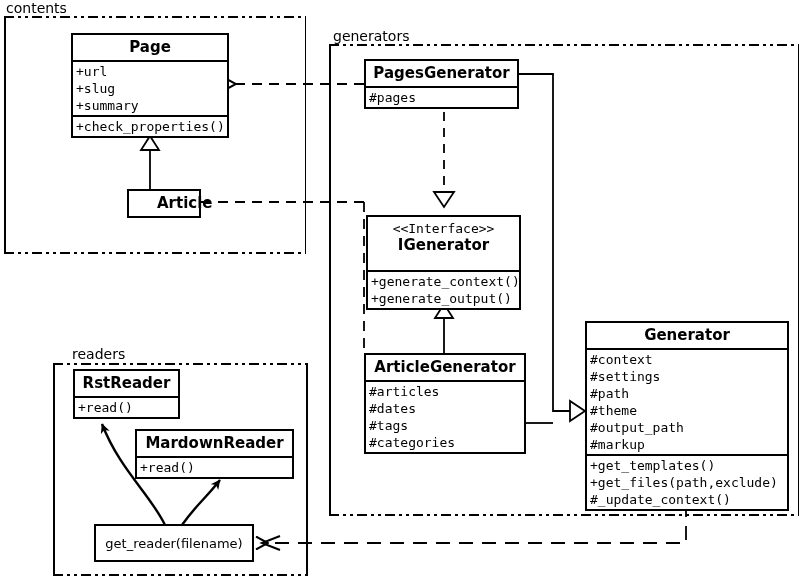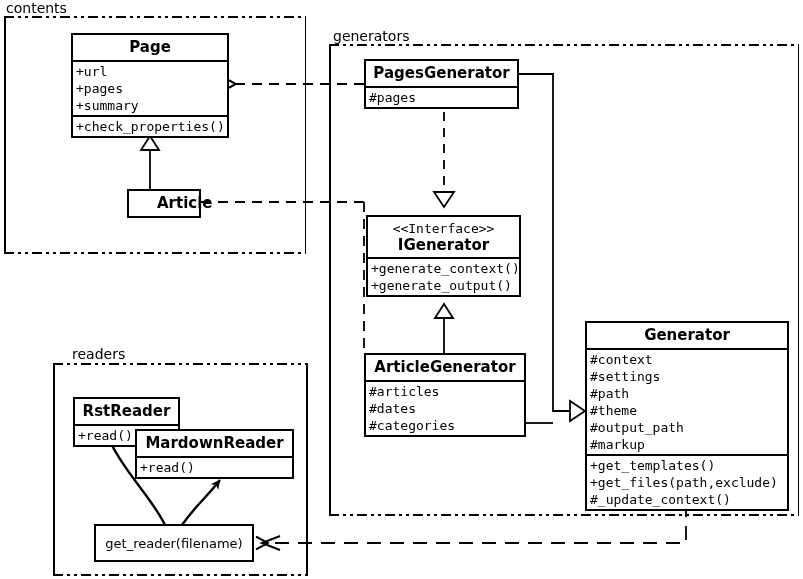--- a/index.html
+++ b/index.html
@@ -168,55 +168,56 @@
 
     <g>
       <path d="M182,525 C196,505 206,498 220,480" stroke="#000" stroke-width="2.4" fill="none" marker-end="url(#solidArrow)"></path>
     </g>
   </svg>
 
   <div class="uml-class" style="left:71px; top:33px; width:158px;">
     <div class="uml-name">Page</div>
     <div class="uml-compartment">
       <div class="uml-member">+url</div>
-      <div class="uml-member">+pages</div>
+      <div class="uml-member">+slug</div>
       <div class="uml-member">+summary</div>
     </div>
     <div class="uml-compartment">
       <div class="uml-member">+check_properties()</div>
     </div>
   </div>
 
   <div class="uml-class" style="left:127px; top:189px; width:74px;padding-left:24px;">
     <div class="uml-name">Article</div>
   </div>
 
   <div class="uml-class" style="left:364px; top:59px; width:155px;">
     <div class="uml-name">PagesGenerator</div>
     <div class="uml-compartment">
       <div class="uml-member">#pages</div>
     </div>
   </div>
 
   <div class="uml-class" style="left:366px; top:215px; width:155px;">
-    <div class="uml-name" style="padding-bottom:3px;">
+    <div class="uml-name" style="padding-bottom:16px;">
       <div class="uml-stereotype">&lt;&lt;Interface&gt;&gt;</div>
       <div>IGenerator</div>
     </div>
     <div class="uml-compartment">
       <div class="uml-member">+generate_context()</div>
       <div class="uml-member">+generate_output()</div>
     </div>
   </div>
 
   <div class="uml-class" style="left:364px; top:353px; width:162px;">
     <div class="uml-name">ArticleGenerator</div>
     <div class="uml-compartment">
       <div class="uml-member">#articles</div>
       <div class="uml-member">#dates</div>
+      <div class="uml-member">#tags</div>
       <div class="uml-member">#categories</div>
     </div>
   </div>
 
   <div class="uml-class" style="left:585px; top:321px; width:204px;">
     <div class="uml-name">Generator</div>
     <div class="uml-compartment">
       <div class="uml-member">#context</div>
       <div class="uml-member">#settings</div>
       <div class="uml-member">#path</div>
@@ -224,21 +225,21 @@
       <div class="uml-member">#output_path</div>
       <div class="uml-member">#markup</div>
     </div>
     <div class="uml-compartment">
       <div class="uml-member">+get_templates()</div>
       <div class="uml-member">+get_files(path,exclude)</div>
       <div class="uml-member">#_update_context()</div>
     </div>
   </div>
 
-  <div class="uml-class" style="left:73px; top:369px; width:107px;margin-top:28px;">
+  <div class="uml-class" style="left:73px; top:369px; width:107px;">
     <div class="uml-name">RstReader</div>
     <div class="uml-compartment">
       <div class="uml-member">+read()</div>
     </div>
   </div>
 
   <div class="uml-class" style="left:135px; top:429px; width:159px;">
     <div class="uml-name">MardownReader</div>
     <div class="uml-compartment">
       <div class="uml-member">+read()</div>

